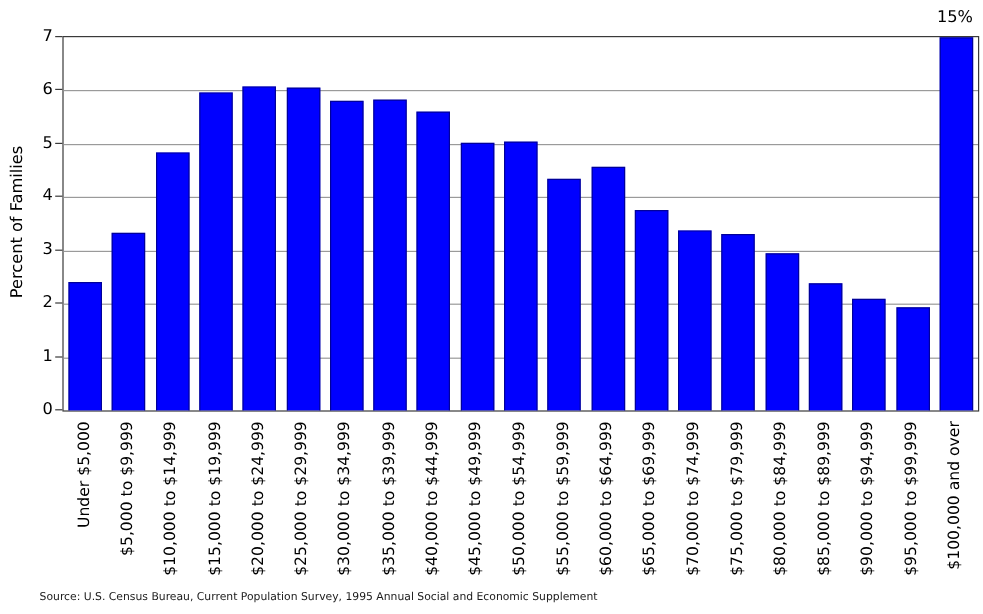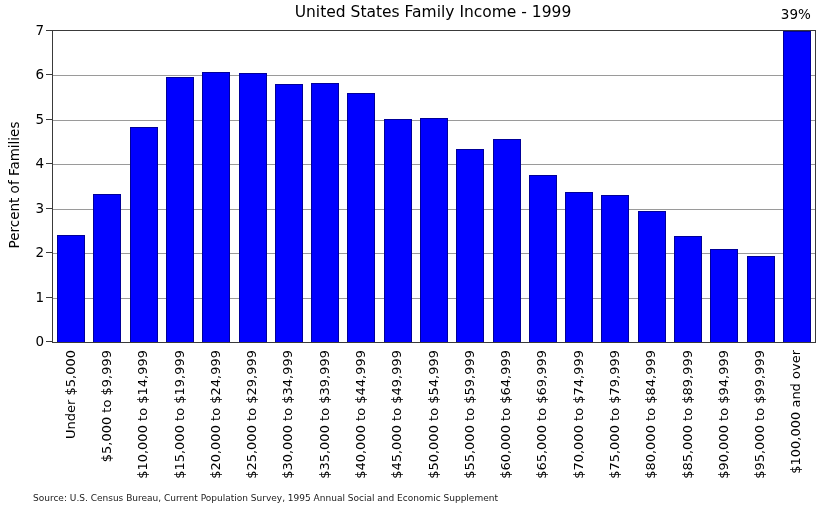--- a/index.html
+++ b/index.html
@@ -116,23 +116,22 @@
     font-size: 9px;
     color: #1a1a1a;
     white-space: nowrap;
   }
 </style>
 </head>
 <body>
 
 <div class="canvas">
 
-  <div class="chart-title">United States Family Income - 1999</div>
-
-  <div class="clipped-value-label" id="clipped-label" style="left: 795.857px;">39%</div>
+
+  <div class="clipped-value-label" id="clipped-label" style="left: 795.857px;">15%</div>
 
   <div class="plot-area" id="plot">
   <div class="gridline" style="top: 266.571px;"></div>
       <div class="gridline" style="top: 222.143px;"></div>
       <div class="gridline" style="top: 177.714px;"></div>
       <div class="gridline" style="top: 133.286px;"></div>
       <div class="gridline" style="top: 88.8571px;"></div>
       <div class="gridline" style="top: 44.4286px;"></div>
       <div class="bar" style="height: 106.629px; width: 28px; left: 4.14286px; background: rgb(0, 0, 255);"></div>
       <div class="bar" style="height: 147.947px; width: 28px; left: 40.4286px; background: rgb(0, 0, 255);"></div>

